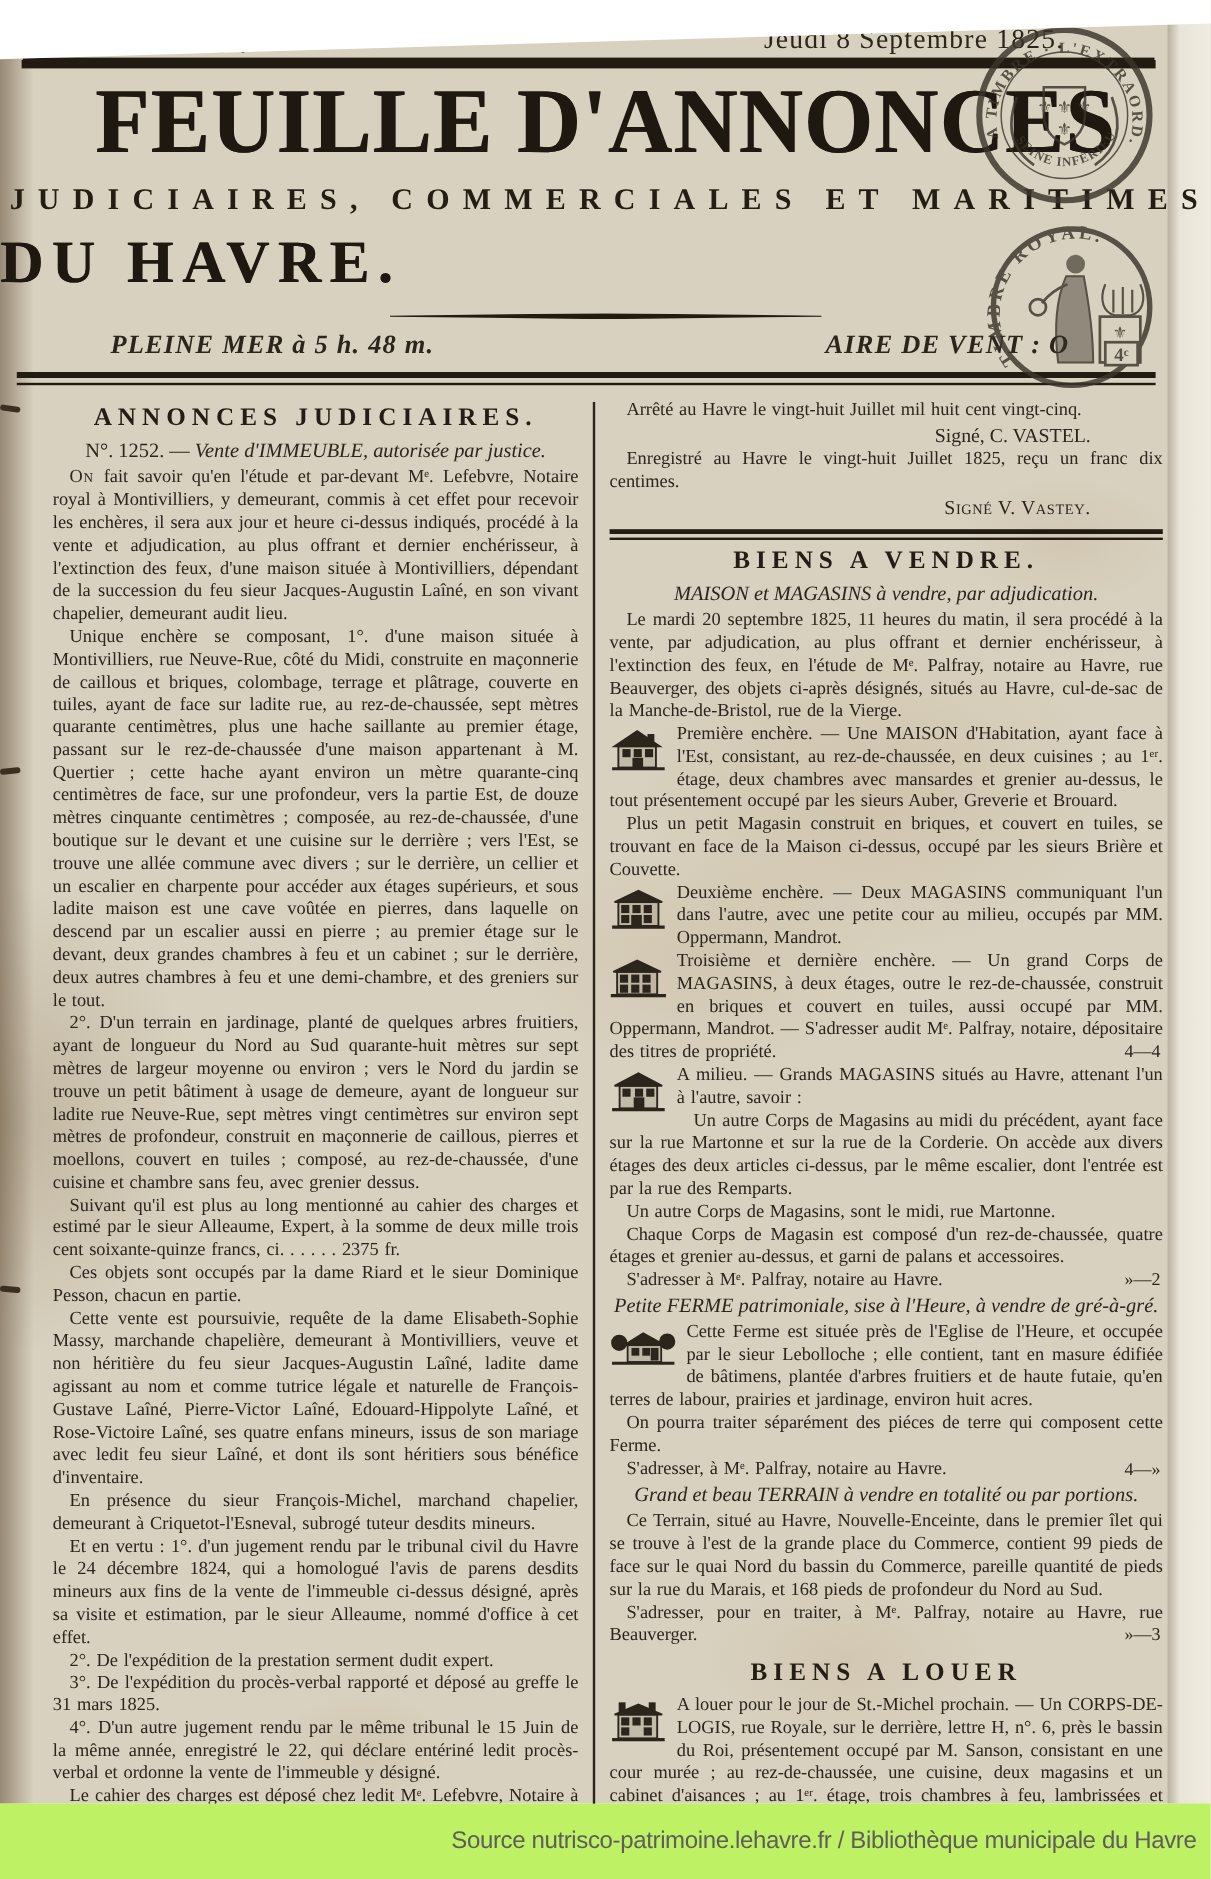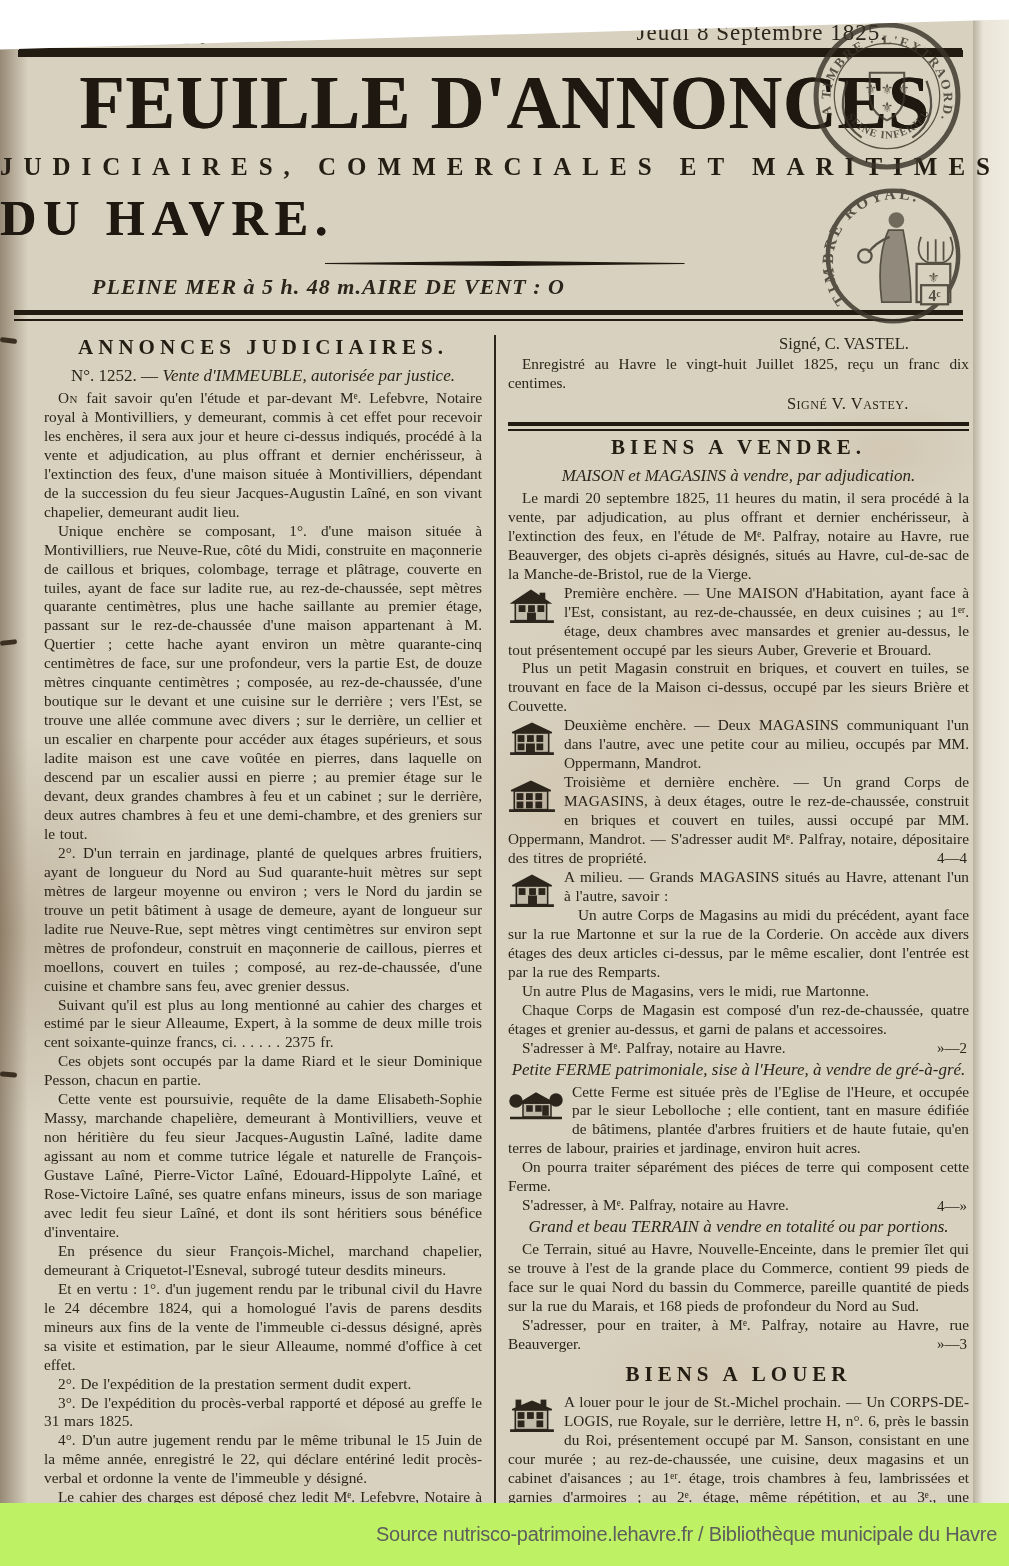--- a/index.html
+++ b/index.html
@@ -32,25 +32,25 @@
     display:flex;align-items:center;justify-content:flex-end;box-sizing:border-box;padding-right:12px;}
   .bottom-bar span{font-family:"Liberation Sans", sans-serif;font-size:20px;color:#5d5d5d;letter-spacing:-0.3px;}
   
   .masthead{position:relative;padding-top:20px;}
   .mast-row1{display:flex;justify-content:space-between;align-items:flex-end;padding:0 52px 0 58px;}
   .issue{font-size:38px;font-weight:bold;letter-spacing:3px;line-height:30px;margin-top:-10px;}
   .mdate{font-size:23px;letter-spacing:1px;padding-right:70px;}
   .rule-thick{height:7px;background:#211b12;margin:4px 46px 0 18px;box-shadow:0 -3px 0 -1px #211b12;}
   .title{text-align:center;font-size:74px;font-weight:bold;letter-spacing:1px;line-height:78px;margin-top:6px;
     color:#1e1810;text-shadow:.6px 0 0 #1e1810;transform:scaleY(1.04);}
-  .subtitle{text-align:left;font-size:25px;font-weight:bold;letter-spacing:11px;margin-top:12px;color:#241d13;}
+  .subtitle{text-align:right;font-size:25px;font-weight:bold;letter-spacing:11px;margin-top:12px;color:#241d13;}
   .subtitle2{text-align:left;font-size:50px;font-weight:bold;letter-spacing:7px;margin-top:8px;color:#1e1810;text-shadow:.4px 0 0 #1e1810;}
   .orn-rule{width:360px;height:5px;background:#211b12;margin:14px auto 8px auto;
     clip-path:polygon(0 42%,50% 0,100% 42%,100% 58%,50% 100%,0 58%);}
-  .mast-row2{display:flex;justify-content:flex-start;padding:0 118px 0 92px;
+  .mast-row2{display:flex;justify-content:space-between;padding:0 118px 0 92px;
     font-style:italic;font-weight:bold;font-size:22px;letter-spacing:1px;}
   .rule-double{margin:10px 46px 0 14px;border-top:5px solid #211b12;border-bottom:2px solid #211b12;height:4px;}
   
   .stamp{position:absolute;opacity:.82;}
   #stamp-round{left:808px;top:20px;width:158px;height:152px;}
   #stamp-royal{left:820px;top:182px;width:146px;height:148px;}
   
   .columns{display:flex;align-items:stretch;padding:12px 40px 0 44px;position:relative;}
   .col-left{width:438px;}
   .col-divider{width:2px;background:#2b251c;margin:2px 12px 40px 12px;}
@@ -156,20 +156,21 @@
       <p class="body"><span>3°. De l'expédition du procès-verbal rapporté et déposé au greffe le 31 mars 1825.</span></p>
       <p class="body"><span>4°. D'un autre jugement rendu par le même tribunal le 15 Juin de la même année, enregistré le 22, qui déclare entériné ledit procès-verbal et ordonne la vente de l'immeuble y désigné.</span></p>
       <p class="body"><span>Le cahier des charges est déposé chez ledit Mᵉ. Lefebvre, Notaire à Montivilliers, où l'on pourra s'adresser pour avoir des renseignemens relatifs à la vente, et chez Mᵉ. Vastel, Avoué de la dame Laîné, poursuivante, demeurant au Havre, rue Saint-Jacques, n°. 16.</span></p>
       <p class="body"><span>L'adjudication préparatoire a eu lieu le premier septembre mil huit cent vingt-cinq.</span></p>
 
     </div>
 
     <div class="col-divider"></div>
 
     <div class="col-right">
+      <p class="body"><span>Arrêté au Havre le vingt-huit Juillet mil huit cent vingt-cinq.</span></p>
       <p class="sig">Signé, C. VASTEL.</p>
       <p class="body"><span>Enregistré au Havre le vingt-huit Juillet 1825, reçu un franc dix centimes.</span></p>
       <p class="sig sc">Signé V. Vastey.</p>
       <div class="rule-double2"></div>
 
       <h2 class="section">BIENS A VENDRE.</h2>
       <p class="center-ital">MAISON et MAGASINS à vendre, par adjudication.</p>
 
       <p class="body"><span>Le mardi 20 septembre 1825, 11 heures du matin, il sera procédé à la vente, par adjudication, au plus offrant et dernier enchérisseur, à l'extinction des feux, en l'étude de Mᵉ. Palfray, notaire au Havre, rue Beauverger, des objets ci-après désignés, situés au Havre, cul-de-sac de la Manche-de-Bristol, rue de la Vierge.</span></p>
 
@@ -226,21 +227,21 @@
               <rect x="8" y="14" width="30" height="18" fill="rgba(43,37,28,.12)"></rect>
               <rect x="11" y="17" width="5" height="5" fill="#2b251c"></rect>
               <rect x="21" y="17" width="5" height="5" fill="#2b251c"></rect>
               <rect x="30" y="17" width="5" height="5" fill="#2b251c"></rect>
               <rect x="20" y="24" width="7" height="8" fill="#2b251c"></rect>
               <line x1="2" y1="33" x2="44" y2="33" stroke-width="2.5"></line>
             </g>
           </svg><span class="ital">A milieu. — </span><span>Grands MAGASINS situés au Havre, attenant l'un à l'autre, savoir :</span></p>
 
       <p class="body"><span>Un autre Corps de Magasins au midi du précédent, ayant face sur la rue Martonne et sur la rue de la Corderie. On accède aux divers étages des deux articles ci-dessus, par le même escalier, dont l'entrée est par la rue des Remparts.</span></p>
-      <p class="body"><span>Un autre Plus de Magasins, vers le midi, rue Martonne.</span></p>
+      <p class="body"><span>Un autre Corps de Magasins, sont le midi, rue Martonne.</span></p>
       <p class="body"><span>Chaque Corps de Magasin est composé d'un rez-de-chaussée, quatre étages et grenier au-dessus, et garni de palans et accessoires.</span></p>
       <p class="body relref"><span>S'adresser à Mᵉ. Palfray, notaire au Havre.</span><span class="ref">»—2</span></p>
 
       <p class="center-ital">Petite FERME patrimoniale, sise à l'Heure, à vendre de gré-à-gré.</p>
       <p class="body noind relref">
         <svg class="icon-farm" viewBox="0 0 56 34">
             <g stroke="#2b251c" stroke-width="1.5" fill="none">
               <circle cx="8" cy="14" r="6" fill="#2b251c"></circle>
               <circle cx="48" cy="13" r="6" fill="#2b251c"></circle>
               <polygon points="12,16 28,6 46,16" fill="#2b251c"></polygon>

